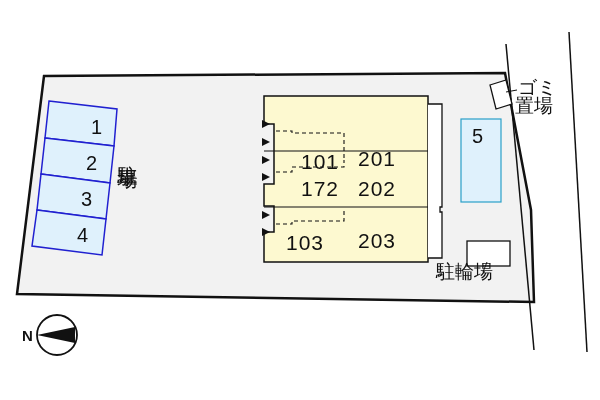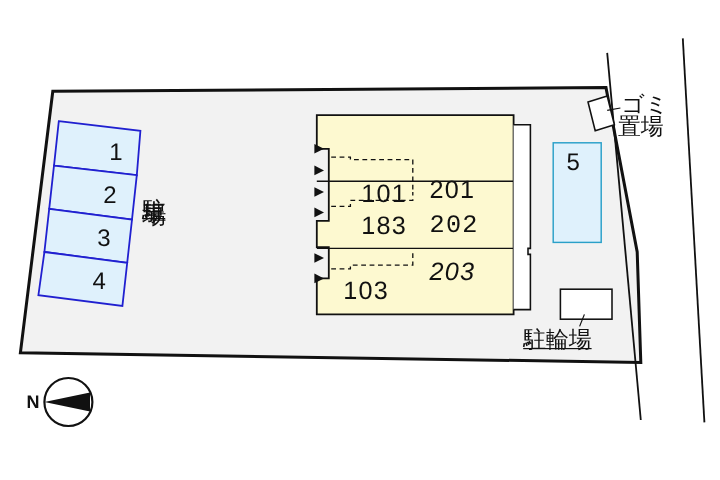--- a/index.html
+++ b/index.html
@@ -68,23 +68,23 @@
 
 <div class="lbl num" style="left:91px;top:117px;">1</div>
 <div class="lbl num" style="left:86px;top:153px;">2</div>
 <div class="lbl num" style="left:81px;top:189px;">3</div>
 <div class="lbl num" style="left:77px;top:225px;">4</div>
 <div class="lbl vert" style="left:118px;top:149px;">駐車場</div>
 <div class="lbl num" style="left:472px;top:126px;">5</div>
 
 <div class="lbl unit" style="left:301px;top:112px;margin-top:39px;">101</div>
 <div class="lbl unit" style="left:358px;top:112px;margin-top:36px;">201</div>
-<div class="lbl unit" style="left:301px;top:178px;">183</div>
-<div class="lbl unit" style="left:358px;top:178px;font-family:Liberation Mono, monospace;">202</div>
+<div class="lbl unit" style="left:301px;top:178px;">172</div>
+<div class="lbl unit" style="left:358px;top:178px;">202</div>
 <div class="lbl unit" style="left:286px;top:232px;">103</div>
-<div class="lbl unit" style="left:358px;top:216px;font-style:italic;">203</div>
+<div class="lbl unit" style="left:358px;top:230px;">203</div>
 
 <div class="lbl jp" style="left:518px;top:78px;">ゴミ</div>
 <div class="lbl jp" style="left:515px;top:98px;font-family:Liberation Mono, monospace;">置場</div>
 
-<div class="lbl jp" style="left:436px;top:274px;text-decoration:underline;">駐輪場</div>
+<div class="lbl jp" style="left:436px;top:262px;">駐輪場</div>
 
 <div class="lbl" style="left:22px;top:328px;font-size:15px;font-weight:bold;">N</div>
 
 </body></html>

